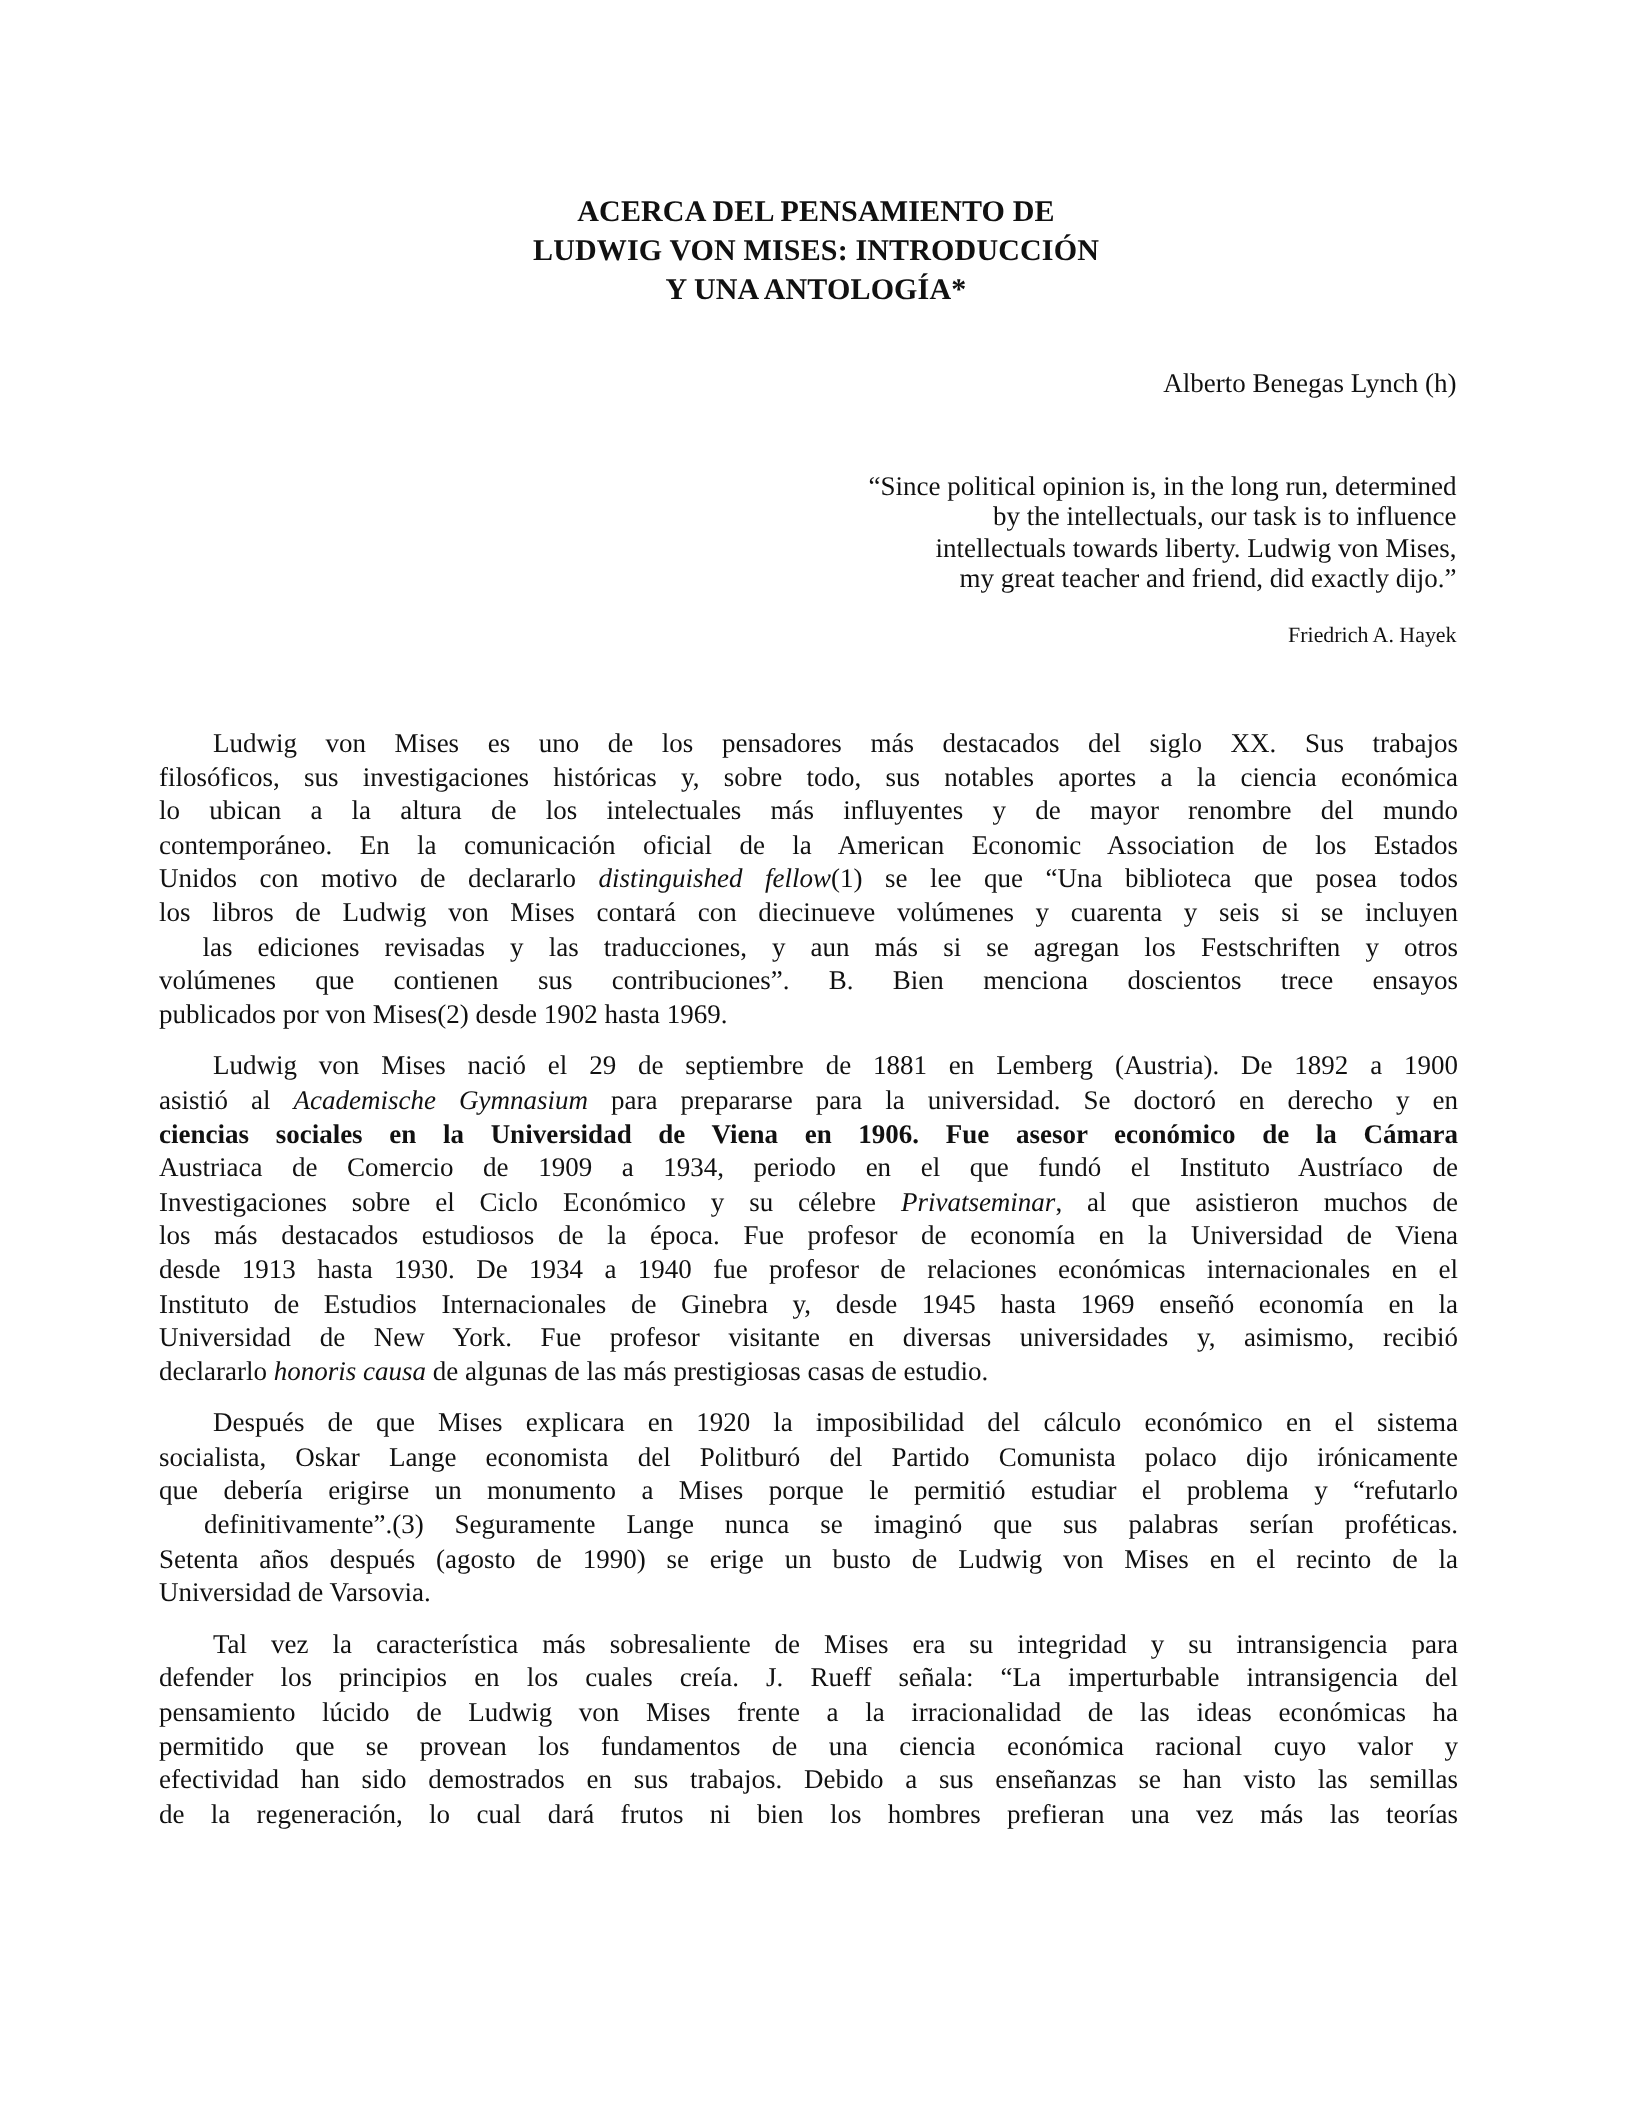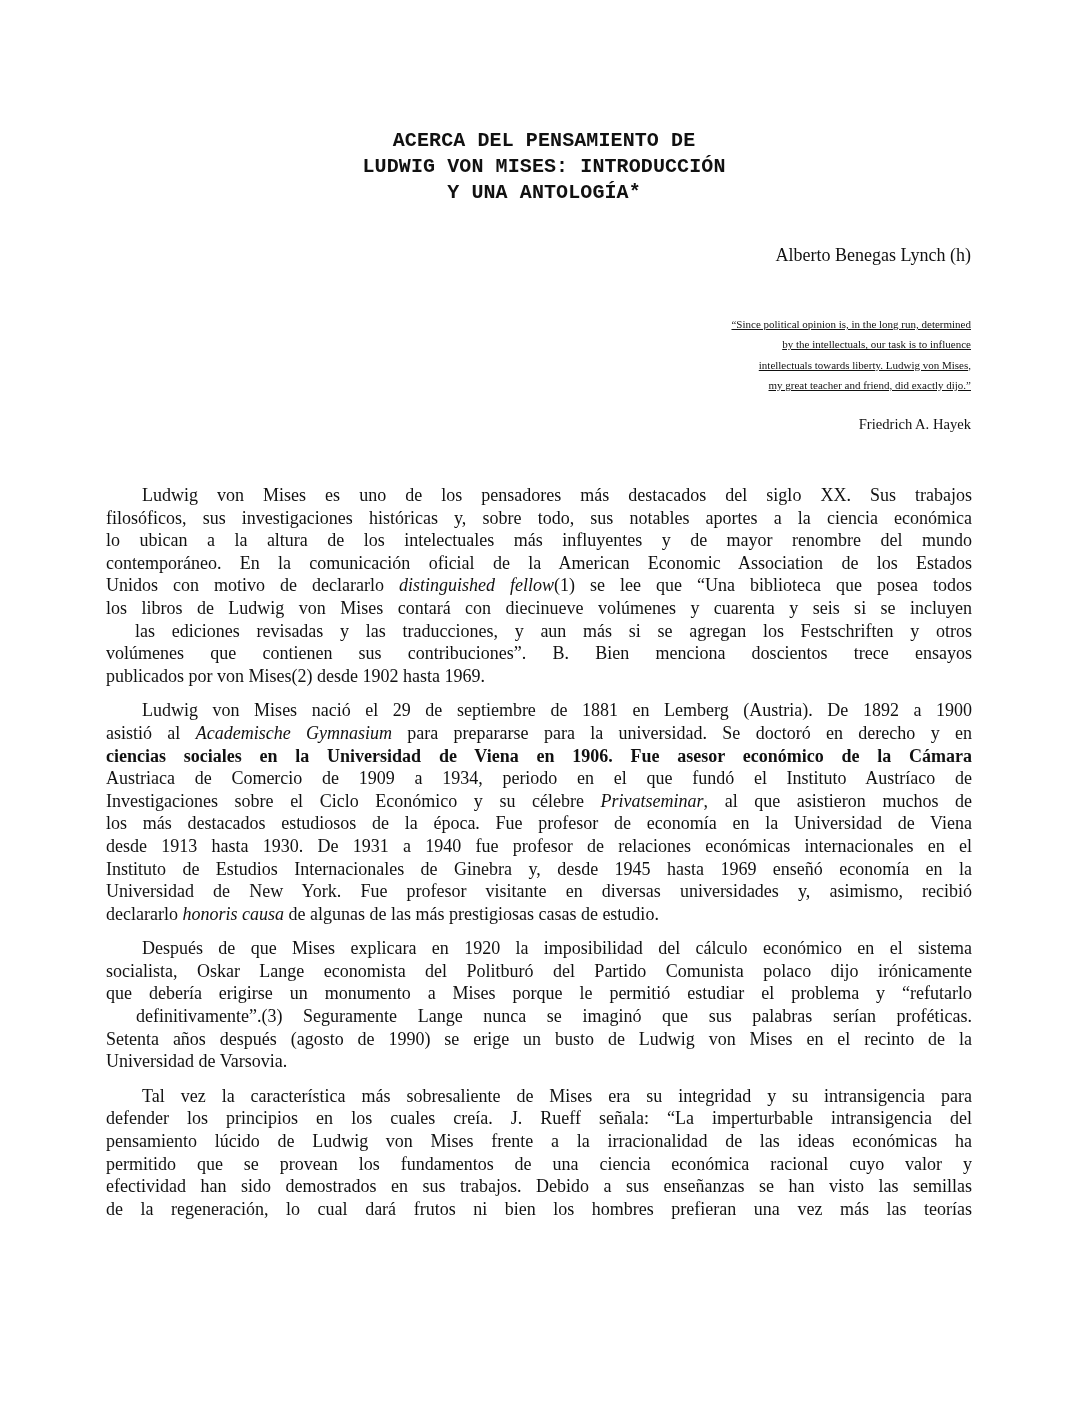--- a/index.html
+++ b/index.html
@@ -4,35 +4,35 @@
 <style>
   html, body { margin: 0; padding: 0; background: #ffffff; }
   body { width: 1088px; height: 1408px; position: relative; overflow: hidden;
          font-family: "Liberation Serif", "DejaVu Serif", serif; color: #111; }
   .page { position: absolute; left: 0; top: 0; width: 1088px; height: 1408px; background: #fff; }
   .title { position: absolute; left: 0; width: 1088px; top: 128px; text-align: center;
            font-weight: bold; font-size: 20px; line-height: 26px; letter-spacing: 0.1px; }
   .title .tline { display: block; }
   .author { position: absolute; right: 117px; top: 243px; font-size: 18px; line-height: 24px; }
   .epigraph { position: absolute; right: 117px; top: 314px; width: 460px; text-align: right;
-              font-size: 11px; line-height: 20.3px; text-decoration: underline; }
+              font-size: 18px; line-height: 20.3px; }
   .epigraph .qline { display: block; }
   .epigraph-attr { position: absolute; right: 117px; top: 414px; font-size: 14.6px; line-height: 20px; }
   .body-text { position: absolute; left: 106px; width: 866px; top: 484px; font-size: 18px; }
   .para { margin: 0 0 12px 0; }
   .jl { display: block; text-align: justify; text-align-last: justify; }
   .jl.last { text-align-last: left; }
   .jl.first { text-indent: 36px; }
   i { font-style: italic; }
 </style>
 </head>
 <body>
 
 <div class="page">
-  <h1 class="title" style="margin:0;font-family:Liberation Mono, monospace;">
+  <h1 class="title" style="margin:0;">
     <span class="tline">ACERCA DEL PENSAMIENTO DE</span>
     <span class="tline">LUDWIG VON MISES: INTRODUCCIÓN</span>
     <span class="tline">Y UNA ANTOLOGÍA*</span>
   </h1>
 
   <div class="author">Alberto Benegas Lynch (h)</div>
 
   <div class="epigraph">
     <span class="qline">“Since political opinion is, in the long run, determined</span>
     <span class="qline">by the intellectuals, our task is to influence</span>
@@ -53,21 +53,21 @@
         <div class="jl" style="line-height: 22.6px; height: 22.6px; overflow: hidden;"><span>volúmenes que contienen sus contribuciones”. B. Bien menciona doscientos trece ensayos</span></div>
         <div class="jl last" style="line-height: 22.6px; height: 22.6px; overflow: hidden;"><span>publicados por von Mises(2) desde 1902 hasta 1969.</span></div>
       </div>
       <div class="para">
         <div class="jl first" style="line-height: 22.6px; height: 22.6px; overflow: hidden;"><span>Ludwig von Mises nació el 29 de septiembre de 1881 en Lemberg (Austria). De 1892 a 1900</span></div>
         <div class="jl" style="line-height: 22.6px; height: 22.6px; overflow: hidden;"><span>asistió al </span><i>Academische Gymnasium</i><span> para prepararse para la universidad. Se doctoró en derecho y en</span></div>
         <div class="jl" style="line-height: 22.6px; height: 22.6px; overflow: hidden; font-weight: bold;"><span>ciencias sociales en la Universidad de Viena en 1906. Fue asesor económico de la Cámara</span></div>
         <div class="jl" style="line-height: 22.6px; height: 22.6px; overflow: hidden;"><span>Austriaca de Comercio de 1909 a 1934, periodo en el que fundó el Instituto Austríaco de</span></div>
         <div class="jl" style="line-height: 22.6px; height: 22.6px; overflow: hidden;"><span>Investigaciones sobre el Ciclo Económico y su célebre </span><i>Privatseminar</i><span>, al que asistieron muchos de</span></div>
         <div class="jl" style="line-height: 22.6px; height: 22.6px; overflow: hidden;"><span>los más destacados estudiosos de la época. Fue profesor de economía en la Universidad de Viena</span></div>
-        <div class="jl" style="line-height: 22.6px; height: 22.6px; overflow: hidden;"><span>desde 1913 hasta 1930. De 1931 a 1940 fue profesor de relaciones económicas internacionales en el</span></div>
+        <div class="jl" style="line-height: 22.6px; height: 22.6px; overflow: hidden;"><span>desde 1913 hasta 1930. De 1934 a 1940 fue profesor de relaciones económicas internacionales en el</span></div>
         <div class="jl" style="line-height: 22.6px; height: 22.6px; overflow: hidden;"><span>Instituto de Estudios Internacionales de Ginebra y, desde 1945 hasta 1969 enseñó economía en la</span></div>
         <div class="jl" style="line-height: 22.6px; height: 22.6px; overflow: hidden;"><span>Universidad de New York. Fue profesor visitante en diversas universidades y, asimismo, recibió</span></div>
         <div class="jl last" style="line-height: 22.6px; height: 22.6px; overflow: hidden;"><span>declararlo </span><i>honoris causa</i><span> de algunas de las más prestigiosas casas de estudio.</span></div>
       </div>
       <div class="para">
         <div class="jl first" style="line-height: 22.6px; height: 22.6px; overflow: hidden;"><span>Después de que Mises explicara en 1920 la imposibilidad del cálculo económico en el sistema</span></div>
         <div class="jl" style="line-height: 22.6px; height: 22.6px; overflow: hidden;"><span>socialista, Oskar Lange economista del Politburó del Partido Comunista polaco dijo irónicamente</span></div>
         <div class="jl" style="line-height: 22.6px; height: 22.6px; overflow: hidden;"><span>que debería erigirse un monumento a Mises porque le permitió estudiar el problema y “refutarlo</span></div>
         <div class="jl" style="line-height: 22.6px; height: 22.6px; overflow: hidden; margin-left: 30px;"><span>definitivamente”.(3) Seguramente Lange nunca se imaginó que sus palabras serían proféticas.</span></div>
         <div class="jl" style="line-height: 22.6px; height: 22.6px; overflow: hidden;"><span>Setenta años después (agosto de 1990) se erige un busto de Ludwig von Mises en el recinto de la</span></div>

